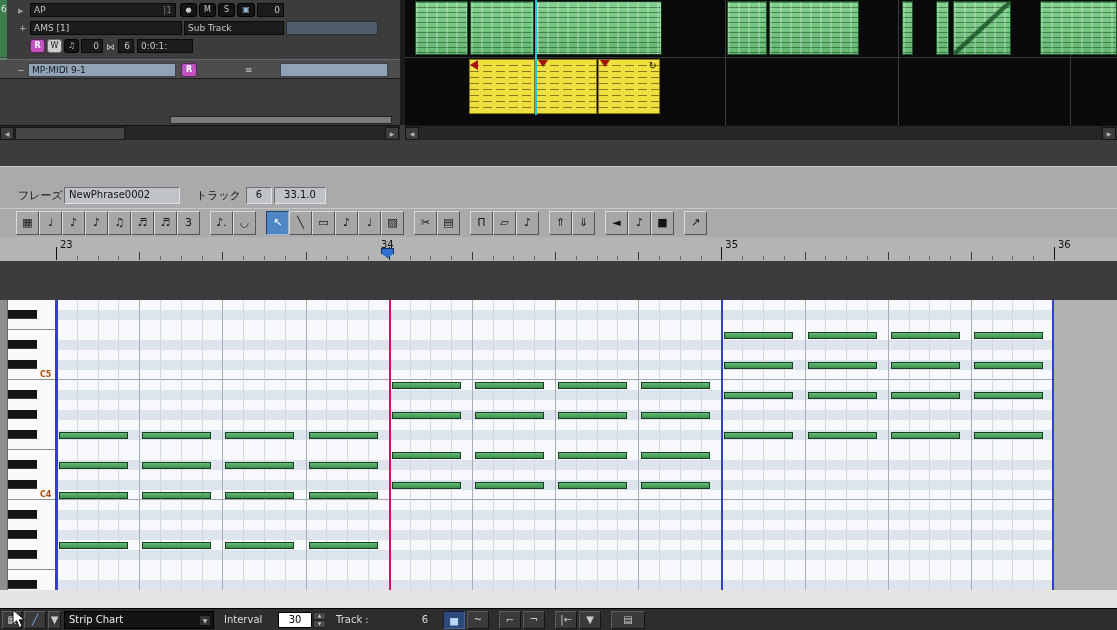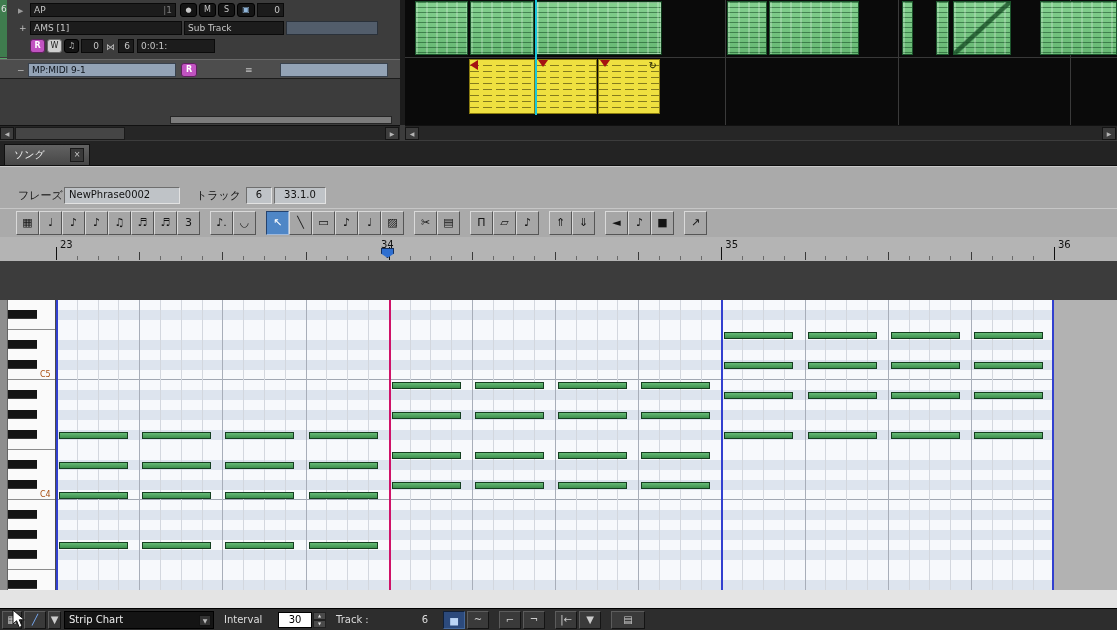--- a/index.html
+++ b/index.html
@@ -94,21 +94,21 @@
   
   .tone-strip{position:absolute;left:0;top:263px;width:1117px;height:37px;background:#d3d3d3;border-bottom:1px solid #7a7a7a;}
   .tone-label{position:absolute;left:7px;bottom:3px;font-size:10px;color:#101010;}
 
   
   .roll{position:absolute;left:0;top:300px;width:1117px;height:290px;background:#e6e6e6;}
   .kb-gutter{position:absolute;left:0;top:0;width:8px;height:290px;background:#8e8e8e;border-right:1px solid #666;}
   .keyboard{position:absolute;left:8px;top:0;width:48px;height:290px;background:#fafafa;border-right:1px solid #4a4a4a;}
   .bkey{position:absolute;left:0;width:29px;height:9px;background:#151515;border-bottom:1px solid #3a3a3a;z-index:2;}
   .kline{position:absolute;left:0;width:47px;height:1px;background:#8c8c8c;z-index:1;}
-  .clabel{position:absolute;left:32px;font-size:8px;line-height:10px;color:#a84e10;z-index:3;}
+  .clabel{position:absolute;left:32px;font-size:8px;line-height:10px;color:#a84e10;z-index:3;font-weight:bold;}
   .roll-grid{position:absolute;left:56px;top:0;width:998px;height:290px;background:#f7f9fc;overflow:hidden;}
   .roll-outside{position:absolute;left:1054px;top:0;width:63px;height:290px;background:#b2b2b2;}
   .rrow{position:absolute;left:0;width:100%;height:10px;}
   .rrow.lt{background:#f7f9fc;}
   .rrow.dk{background:#dde4ee;}
   .octline{position:absolute;left:0;width:100%;height:1px;background:#a0a7b2;z-index:2;}
   .vline{position:absolute;top:0;height:290px;width:1px;z-index:2;}
   .v1{background:#d3d7de;}
   .v2{background:#a8aeb9;}
   .v3{background:#3240cf;width:2px;z-index:4;}
@@ -158,21 +158,21 @@
     <div class="tp-field" style="left:30px;top:21px;width:152px">AMS [1]</div>
     <div class="tp-field" style="left:184px;top:21px;width:100px">Sub Track</div>
     <div class="tp-field empty" style="left:286px;top:21px;width:92px"></div>
 
     <div class="tp-btn pink" style="left:30px;top:39px;width:15px">R</div>
     <div class="tp-btn lite" style="left:47px;top:39px;width:15px">W</div>
     <div class="tp-btn" style="left:64px;top:39px;width:15px">♫</div>
     <div class="tp-field ra" style="left:81px;top:39px;width:22px">0</div>
     <div class="tp-text" style="left:106px;top:41px">⋈</div>
     <div class="tp-field ra" style="left:118px;top:39px;width:16px">6</div>
-    <div class="tp-field" style="left:137px;top:39px;width:78px">0:0:1:</div>
+    <div class="tp-field" style="left:137px;top:39px;width:56px">0:0:1:</div>
 
     <div class="trow4">
       <div class="tp-text" style="left:17px;top:4px">−</div>
       <div class="tp-field bg" style="left:28px;top:3px;width:148px">MP:MIDI 9-1</div>
       <div class="tp-btn pink" style="left:181px;top:3px;width:16px">R</div>
       <div class="tp-text" style="left:245px;top:4px">≡</div>
       <div class="tp-field bg" style="left:280px;top:3px;width:108px"></div>
     </div>
     <div class="partial-row"></div>
   </div>
@@ -209,26 +209,20 @@
   <div class="hscroll left-sb">
     <div class="sb-btn" style="left:0">◀</div>
     <div class="sb-thumb" style="left:15px;width:110px"></div>
     <div class="sb-btn" style="left:385px">▶</div>
   </div>
   <div class="hscroll right-sb">
     <div class="sb-btn" style="left:0">◀</div>
     <div class="sb-btn" style="left:697px">▶</div>
   </div>
 
-  <div class="tab-bar">
-    <div class="tab">
-      <span>ソング</span>
-      <span class="tab-close">×</span>
-    </div>
-  </div>
 
   <div class="pw-strip"></div>
 
   <div class="pw-header">
     <div class="hlabel" style="left:18px">フレーズ</div>
     <div class="hfield" style="left:64px;width:116px">NewPhrase0002</div>
     <div class="hlabel" style="left:196px">トラック</div>
     <div class="hfield ctr" style="left:246px;width:26px">6</div>
     <div class="hfield ctr" style="left:274px;width:52px">33.1.0</div>
   </div>

